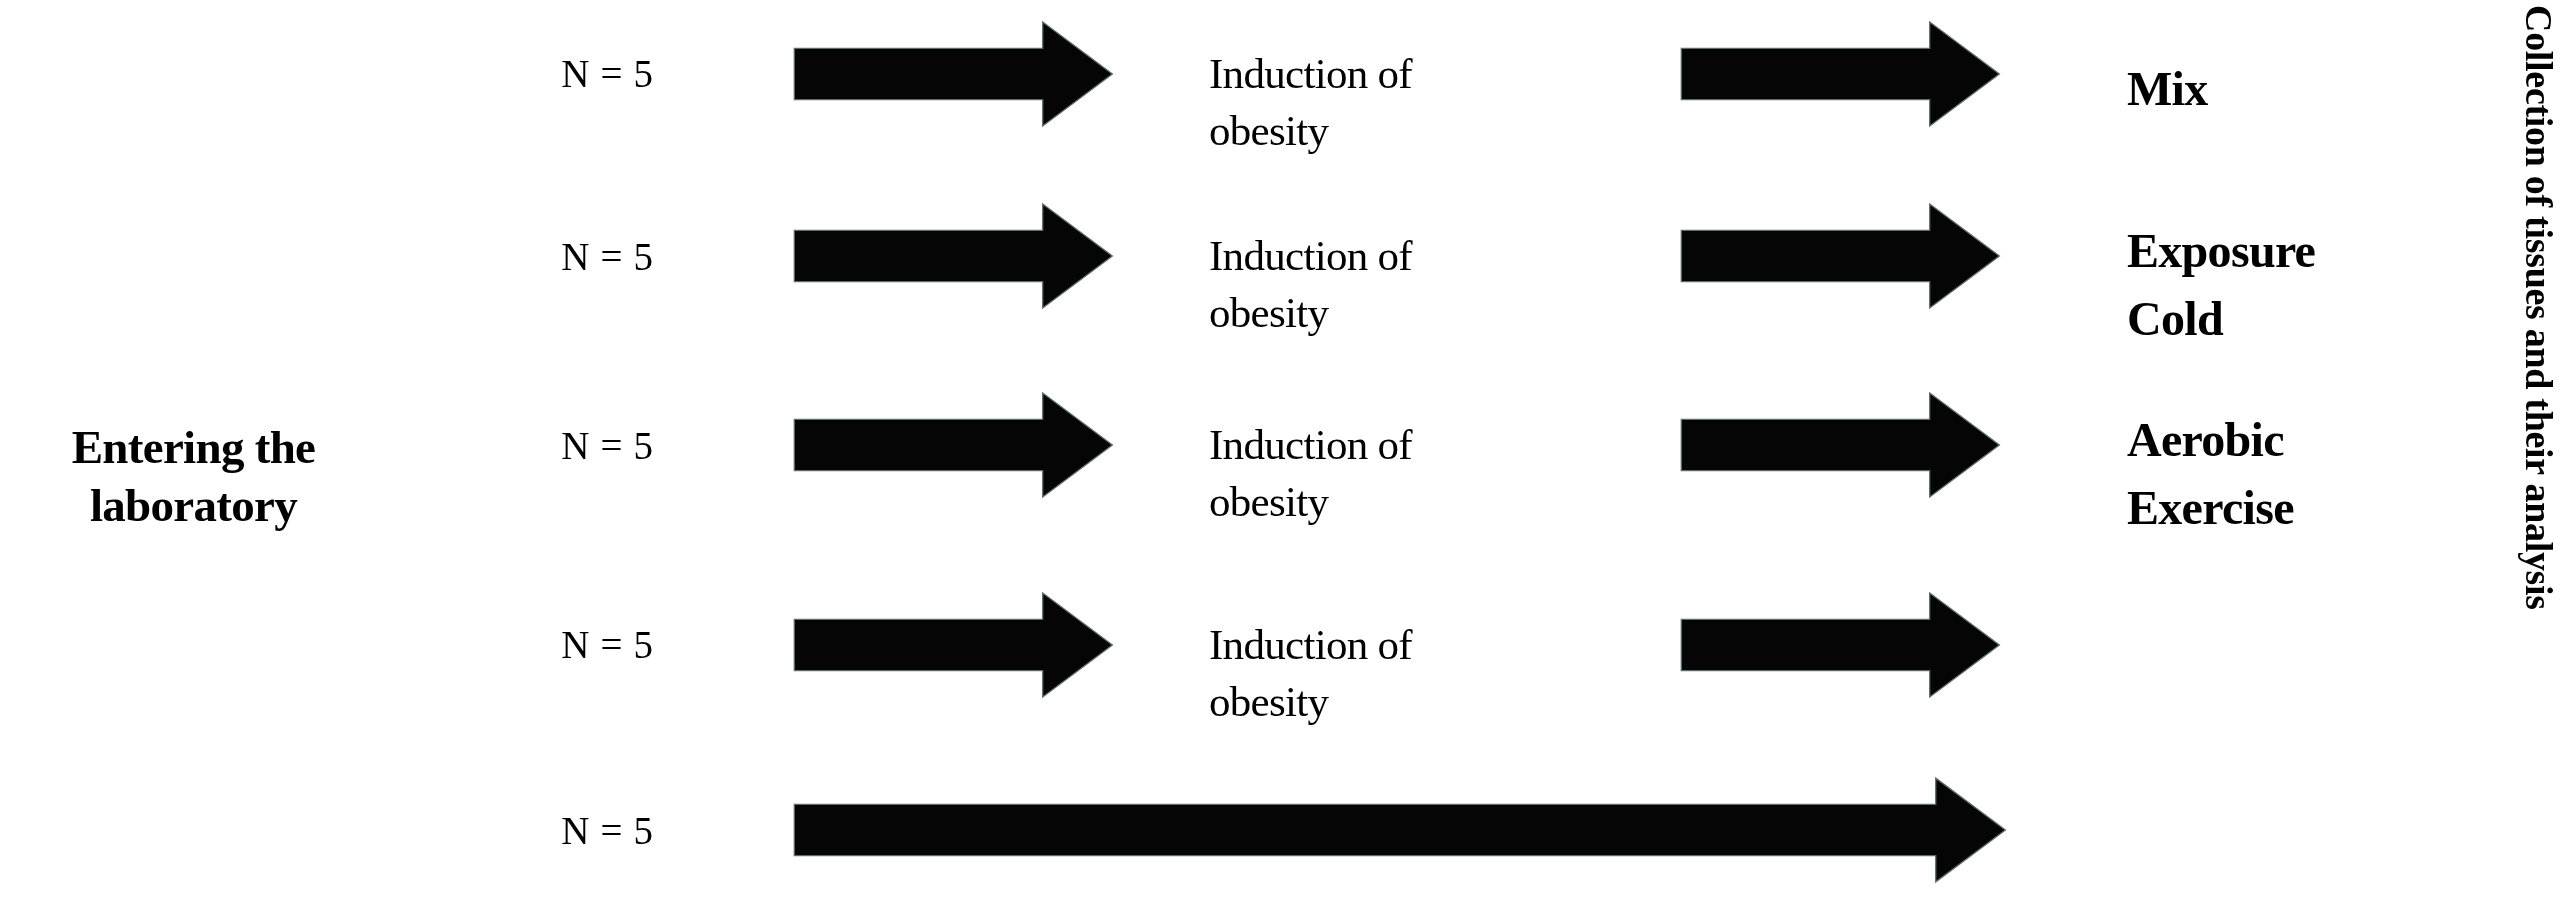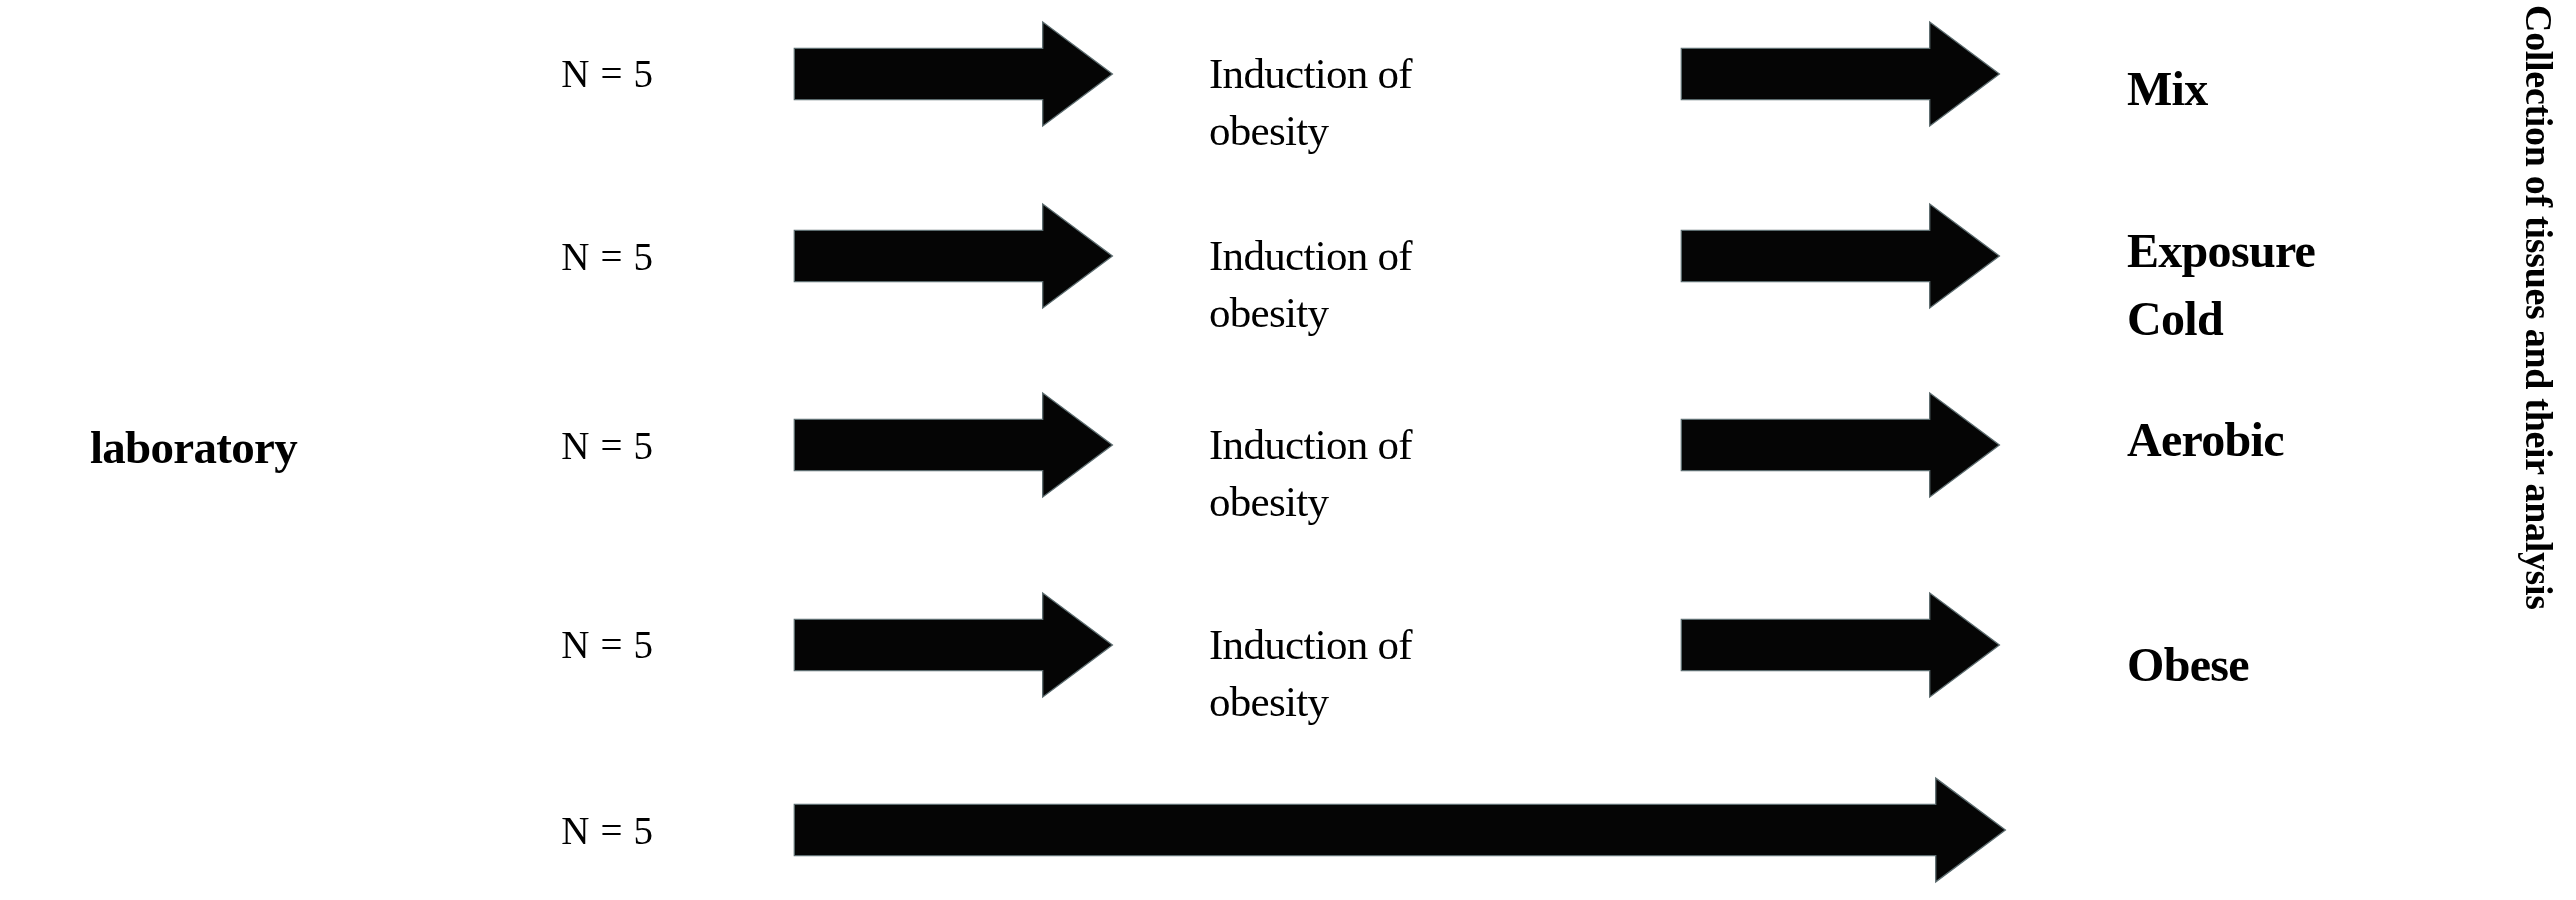--- a/index.html
+++ b/index.html
@@ -59,20 +59,21 @@
     letter-spacing: -0.3px;
     white-space: nowrap;
   }
 </style>
 </head>
 <body>
 
 <div class="canvas">
 
   <div class="abs left-title">
+    <div>Entering the</div>
     <div>laboratory</div>
   </div>
 
   <div class="abs n-label" style="top:44px">N = 5</div>
   <div class="abs arrow-box" style="top:17.7px">
     <svg class="arrow short" viewBox="0 0 490 170">
         <polygon points="2,46 380,46 380,6 486,85 380,164 380,124 2,124"></polygon>
       </svg>
   </div>
   <div class="abs middle" style="top:45px">
@@ -119,41 +120,38 @@
     <div>Induction of</div>
     <div>obesity</div>
   </div>
   <div class="abs arrow-box2" style="top:389px">
     <svg class="arrow short" viewBox="0 0 490 170">
         <polygon points="2,46 380,46 380,6 486,85 380,164 380,124 2,124"></polygon>
       </svg>
   </div>
   <div class="abs group" style="top:406px">
     <div>Aerobic</div>
+    <div>Exercise</div>
   </div>
 
   <div class="abs n-label" style="top:615px">N = 5</div>
   <div class="abs arrow-box" style="top:589px">
     <svg class="arrow short" viewBox="0 0 490 170">
         <polygon points="2,46 380,46 380,6 486,85 380,164 380,124 2,124"></polygon>
       </svg>
   </div>
   <div class="abs middle" style="top:616px">
     <div>Induction of</div>
     <div>obesity</div>
   </div>
   <div class="abs arrow-box2" style="top:589px">
     <svg class="arrow short" viewBox="0 0 490 170">
         <polygon points="2,46 380,46 380,6 486,85 380,164 380,124 2,124"></polygon>
       </svg>
   </div>
-  <div class="abs group" style="top:631px">
-    <div>Obese</div>
-    <div></div>
-  </div>
 
   <div class="abs n-label" style="top:801px">N = 5</div>
   <div class="abs arrow-box" style="top:774px">
     <svg class="arrow long" viewBox="0 0 1850 170">
         <polygon points="2,46 1740,46 1740,6 1846,85 1740,164 1740,124 2,124"></polygon>
       </svg>
   </div>
 
   <div class="abs right-title">Collection of tissues and their analysis</div>
 

